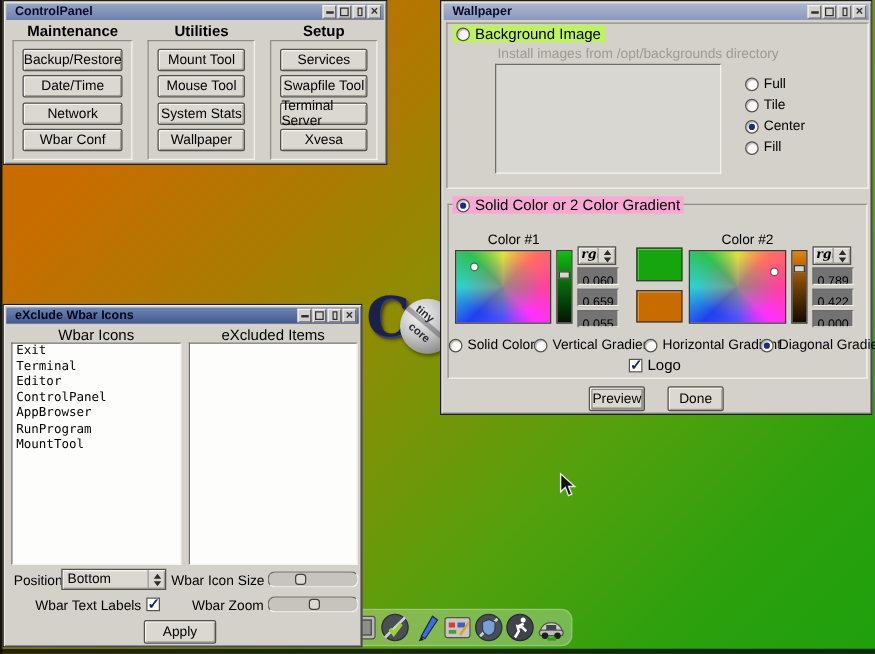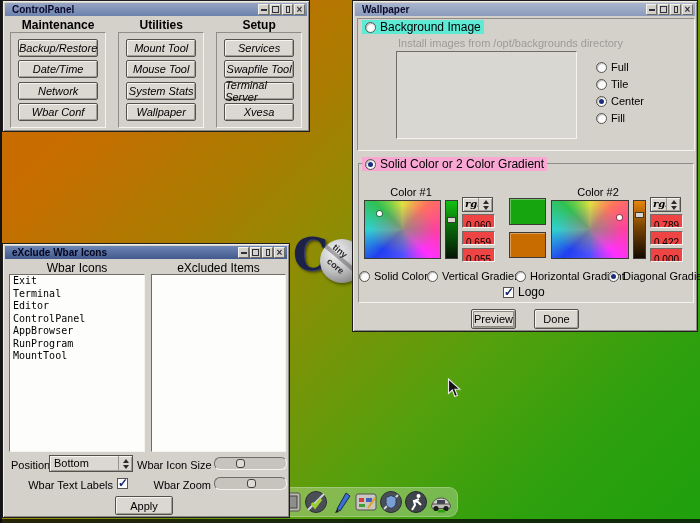--- a/index.html
+++ b/index.html
@@ -25,21 +25,21 @@
   .g-min { width:6px; height:2px; background:#30303c; }
   .g-max { width:7px; height:7px; border:1px solid #30303c; box-sizing:border-box; }
   .g-shade { width:4px; height:7px; border:1px solid #30303c; box-sizing:border-box; }
   .g-close { font-size:10px; font-weight:bold; color:#30303c; line-height:1; }
 
   
   .btn { background:#dbd8d2; border:1px solid #53514c; border-radius:2px; color:#000;
     box-shadow:inset 1px 1px 0 #f5f4f0, inset -1px -1px 0 #a19e98;
     display:flex; align-items:center; justify-content:center; font-size:11px; box-sizing:border-box; cursor:default; }
   .btn.focus { box-shadow:inset 1px 1px 0 #f5f4f0, inset -1px -1px 0 #a19e98, inset 0 0 0 2px #8d8a84; }
-  .frame { border:1px solid; border-color:#8f8d87 #f4f3ef #f4f3ef #8f8d87; box-sizing:border-box;font-style:italic; }
+  .frame { border:1px solid; border-color:#8f8d87 #f4f3ef #f4f3ef #8f8d87; box-sizing:border-box; }
   .sunken { border:1px solid; border-color:#6f6d67 #f4f3ef #f4f3ef #6f6d67; box-sizing:border-box; }
   .lbl { font-size:11px; color:#000; white-space:nowrap; }
   .radio { width:11px; height:11px; border-radius:50%; background:#fcfcfc; border:1px solid #55534e;
     box-shadow:inset 1px 1px 1px #b9b7b2; position:relative; box-sizing:border-box; flex:none; }
   .radio.sel::after { content:""; position:absolute; inset:2px; border-radius:50%; background:#1c2d7d; }
   .check { width:11px; height:11px; background:#fcfcfc; border:1px solid #55534e; position:relative; box-sizing:border-box; flex:none; }
   .check.on::after { content:"\2713"; position:absolute; left:0px; top:-3px; font-size:12px; font-weight:bold; color:#15246e; }
   .fieldrow { position:absolute; display:flex; align-items:center; gap:4px; }
   .choice { background:#dbd8d2; border:1px solid #53514c; box-shadow:inset 1px 1px 0 #f5f4f0, inset -1px -1px 0 #a19e98;
     display:flex; align-items:stretch; box-sizing:border-box; }
@@ -50,21 +50,21 @@
   .hslider { position:absolute; background:#c7c4be; border:1px solid; border-color:#6f6d67 #f4f3ef #f4f3ef #6f6d67;
     border-radius:6px; box-sizing:border-box; }
   .hslider .handle { position:absolute; top:1px; bottom:1px; width:9px; background:#dedbd5; border:1px solid #44423e; border-radius:3px; box-sizing:border-box; }
   .vslider { position:absolute; border:1px solid #3c3a36; box-sizing:border-box; }
   .vslider .handle { position:absolute; left:1px; right:1px; height:6px; background:#d9d6d0; border:1px solid #3c3a36; box-sizing:border-box; }
   .huebox { position:absolute; border:1px solid #3c3a36; box-sizing:border-box;
     background:
       radial-gradient(ellipse at 50% 50%, rgba(140,140,130,.9), rgba(140,140,130,0) 62%),
       conic-gradient(from 0deg at 50% 50%, #e0e040 0deg, #ff7060 45deg, #ff40a0 90deg, #ff30ff 135deg, #5050ff 180deg, #2040f0 225deg, #30d0d0 270deg, #30c050 315deg, #e0e040 360deg); }
   .huedot { position:absolute; width:5px; height:5px; border-radius:50%; background:#fff; box-shadow:0 0 0 1px rgba(60,60,60,.6); }
-  .valinput { position:absolute; font-size:10px; font-family:"Liberation Sans",sans-serif; background:#ef4444;
+  .valinput { position:absolute; font-size:10px; font-family:"Liberation Sans",sans-serif; background:#737373;
     border:1px solid; border-color:#6f6d67 #f4f3ef #f4f3ef #6f6d67; padding:8px 0 0 3px; box-sizing:border-box; color:#000; }
   .swatch { position:absolute; border:1px solid #3c3a36; box-shadow:inset 1px 1px 0 rgba(255,255,255,.35); box-sizing:border-box; }
 
   
   #cp-body { position:absolute; left:4px; top:17px; right:4px; bottom:3px; display:flex; gap:12px; padding:0 3px; }
   .cp-col { flex:1; display:flex; flex-direction:column; }
   .cp-head { text-align:center; font-weight:bold; font-size:12px; color:#000; height:14px; }
   .cp-frame { flex:1; display:flex; flex-direction:column; justify-content:space-evenly; padding:3px 7px; }
   .cp-frame .btn { height:18px; }
 
@@ -208,21 +208,21 @@
         <span class="wbtn">
             <span class="g-shade"></span>
           </span>
         <span class="wbtn">
             <span class="g-close">×</span>
           </span>
       </span>
     </div>
 
     <div class="frame" style="position:absolute; left:4px; top:17px; width:338px; height:133px;"></div>
-    <div class="fieldrow" style="left:9px; top:19px; background:#5eead4; padding:0 3px;">
+    <div class="fieldrow" style="left:9px; top:19px; background:#bef264; padding:0 3px;">
       <span class="radio"></span>
       <span class="lbl" style="font-size:12px">Background Image</span>
     </div>
     <div style="position:absolute; left:45px; top:36px; font-size:11px; color:#9d9a94;">Install images from /opt/backgrounds directory</div>
     <div class="sunken" style="position:absolute; left:43px; top:50px; width:181px; height:88px; background:#d9d7d2;"></div>
 
     <div class="fieldrow" style="left:243px; top:60px;">
       <span class="radio"></span>
       <span class="lbl">Full</span>
     </div>

